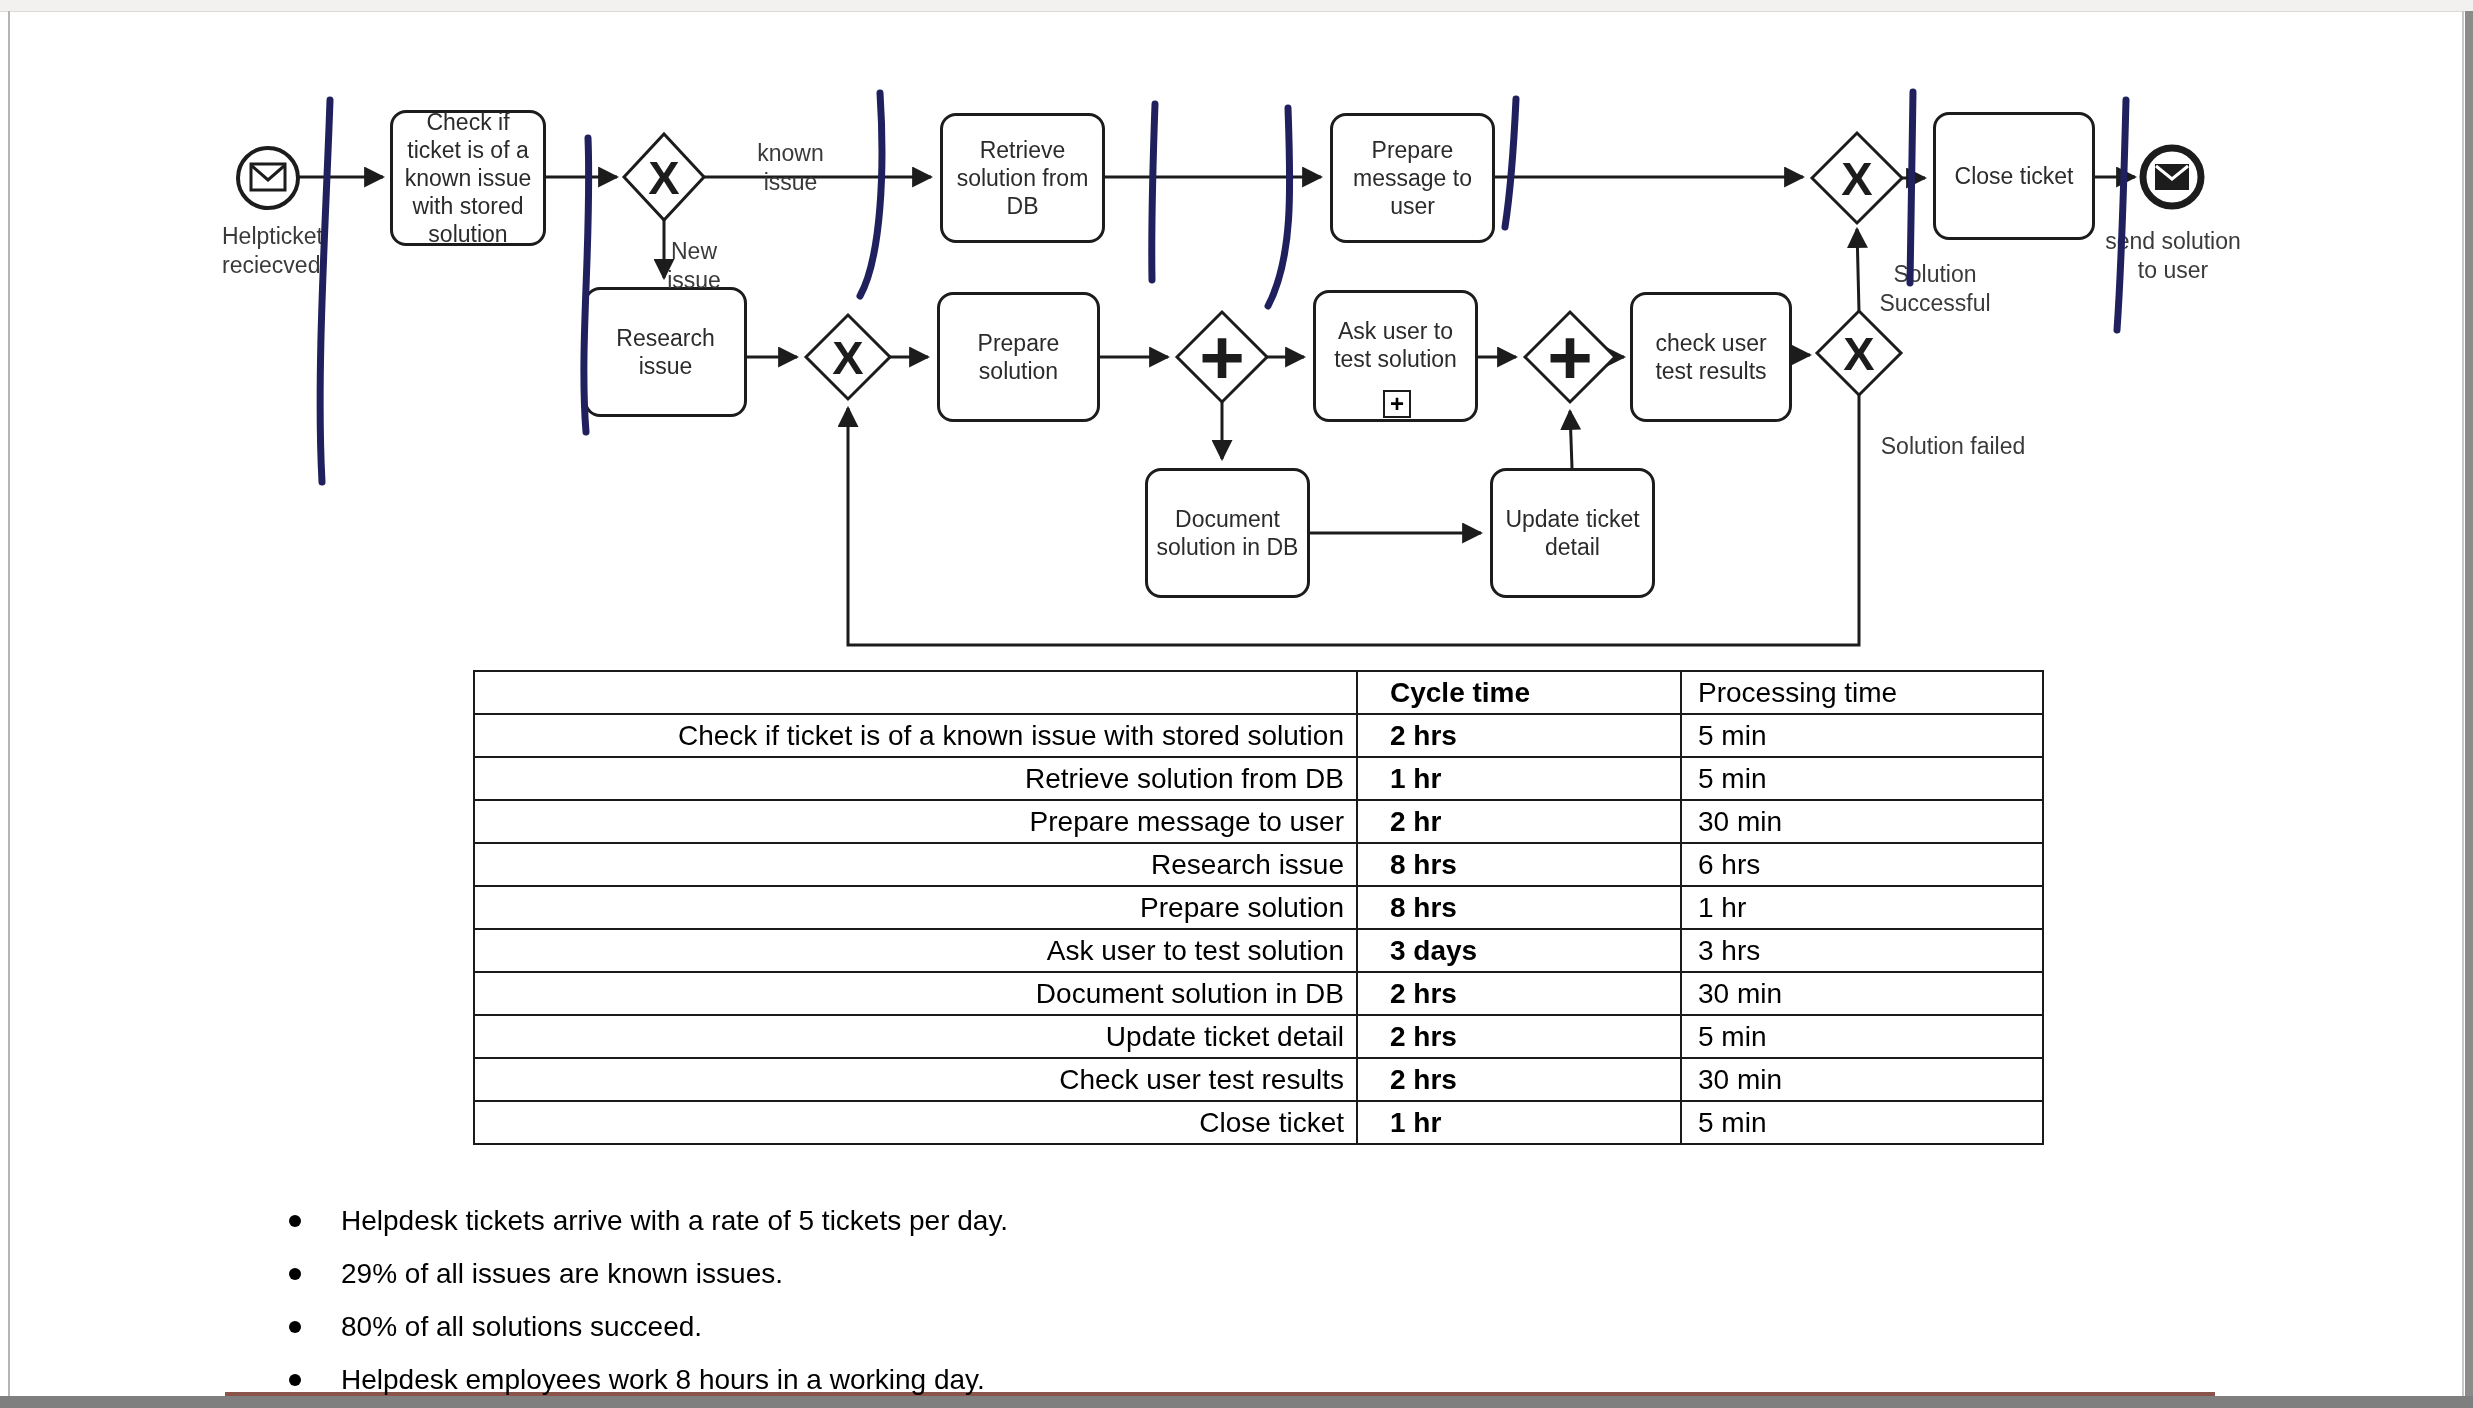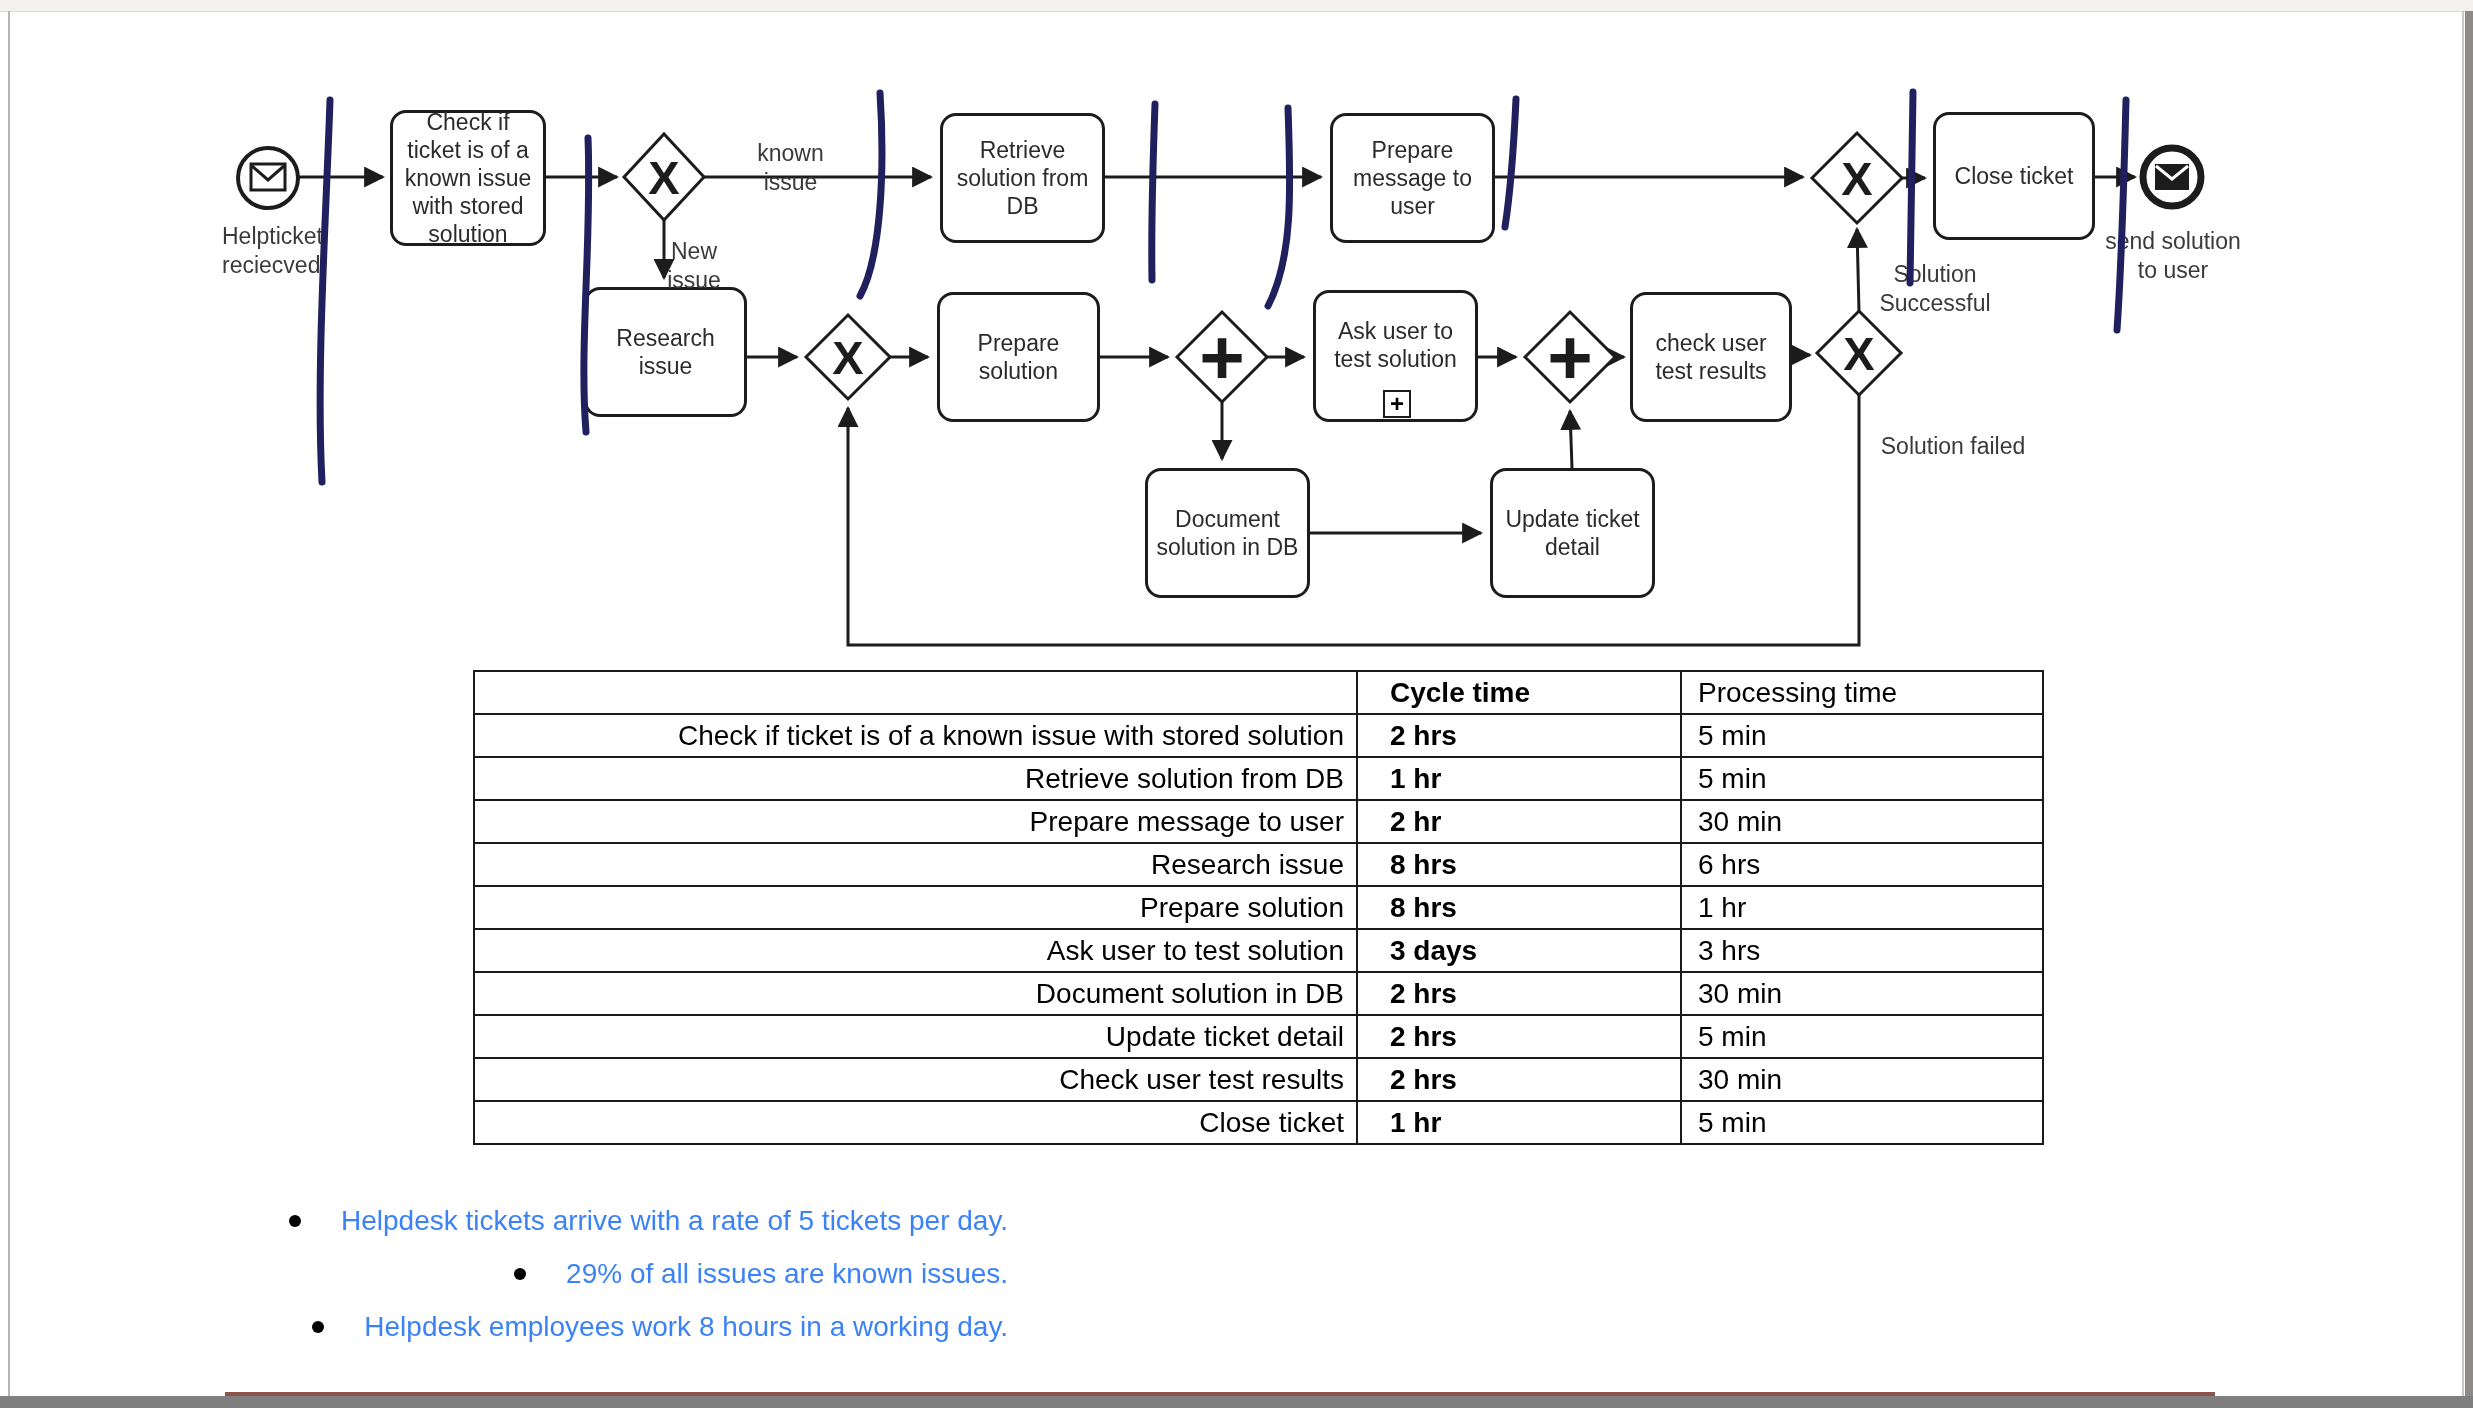--- a/index.html
+++ b/index.html
@@ -34,21 +34,21 @@
   .data-table{position:absolute;left:473px;top:670px;width:1539px;border-collapse:collapse;z-index:2;
               font-size:28px;color:#000;table-layout:fixed;}
   .data-table td,.data-table th{border:2px solid #1a1a1a;height:41px;padding:0 12px;font-weight:normal;
               overflow:hidden;white-space:nowrap;}
   .data-table .c-label{width:857px;text-align:right;}
   .data-table .c-cycle{width:278px;text-align:left;padding-left:32px;font-weight:bold;}
   .data-table .c-proc{width:332px;text-align:left;padding-left:16px;}
 
   
   .bullets{position:absolute;left:289px;top:1206px;z-index:2;}
-  .bullet-item{display:flex;align-items:center;height:30px;margin-bottom:23px;font-size:28px;color:#3b82f6;justify-content:flex-end;}
+  .bullet-item{display:flex;align-items:center;height:30px;margin-bottom:23px;font-size:28px;color:#000000;}
   .bullet-dot{width:12px;height:12px;border-radius:50%;background:#000;margin-right:40px;flex:0 0 auto;}
 </style>
 </head>
 <body>
 
 <div id="screen">
 
   <div class="top-strip"></div>
   <div class="left-border"></div>
   <div class="right-border"></div>
@@ -212,17 +212,21 @@
     <div class="bullet-item">
         <span class="bullet-dot"></span>
         <span>Helpdesk tickets arrive with a rate of 5 tickets per day.</span>
       </div>
     <div class="bullet-item">
         <span class="bullet-dot"></span>
         <span>29% of all issues are known issues.</span>
       </div>
     <div class="bullet-item">
         <span class="bullet-dot"></span>
+        <span>80% of all solutions succeed.</span>
+      </div>
+    <div class="bullet-item">
+        <span class="bullet-dot"></span>
         <span>Helpdesk employees work 8 hours in a working day.</span>
       </div>
   </div>
 
 </div>
 
 </body></html>

